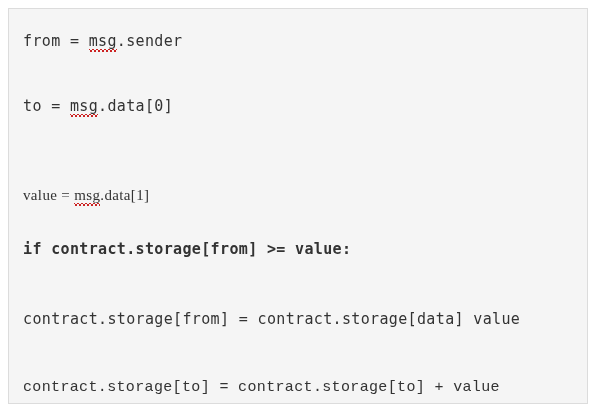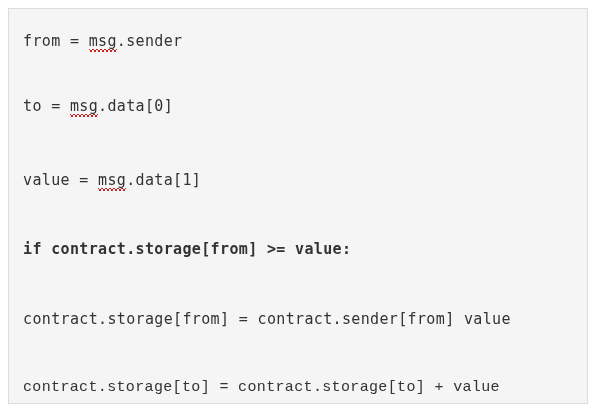--- a/index.html
+++ b/index.html
@@ -50,18 +50,18 @@
     padding-bottom: 3px;
   }
 </style>
 </head>
 <body>
 
 <div id="code-panel">
   <div id="code-lines">
       <div class="code-line" style="top: 24px;"><span>from = </span><span class="misspelled">msg</span><span>.sender</span></div>
       <div class="code-line" style="top: 89px;"><span>to = </span><span class="misspelled">msg</span><span>.data[0]</span></div>
-      <div class="code-line" style="top: 163px;"><span>value = </span><span class="misspelled">msg</span><span>.data[1]</span></div>
+      <div class="code-line" style="top: 178px; font-family: Liberation Serif, serif;"><span>value = </span><span class="misspelled">msg</span><span>.data[1]</span></div>
       <div class="code-line" style="top: 232px; font-weight: bold;"><span>if contract.storage[from] &gt;= value:</span></div>
-      <div class="code-line" style="top: 302px;"><span>contract.storage[from] = contract.sender[from] value</span></div>
+      <div class="code-line" style="top: 302px;"><span>contract.storage[from] = contract.storage[data] value</span></div>
       <div class="code-line" style="top: 371px; font-family: Liberation Mono, monospace;"><span>contract.storage[to] = contract.storage[to] + value</span></div>
     </div>
 </div>
 
 </body></html>

